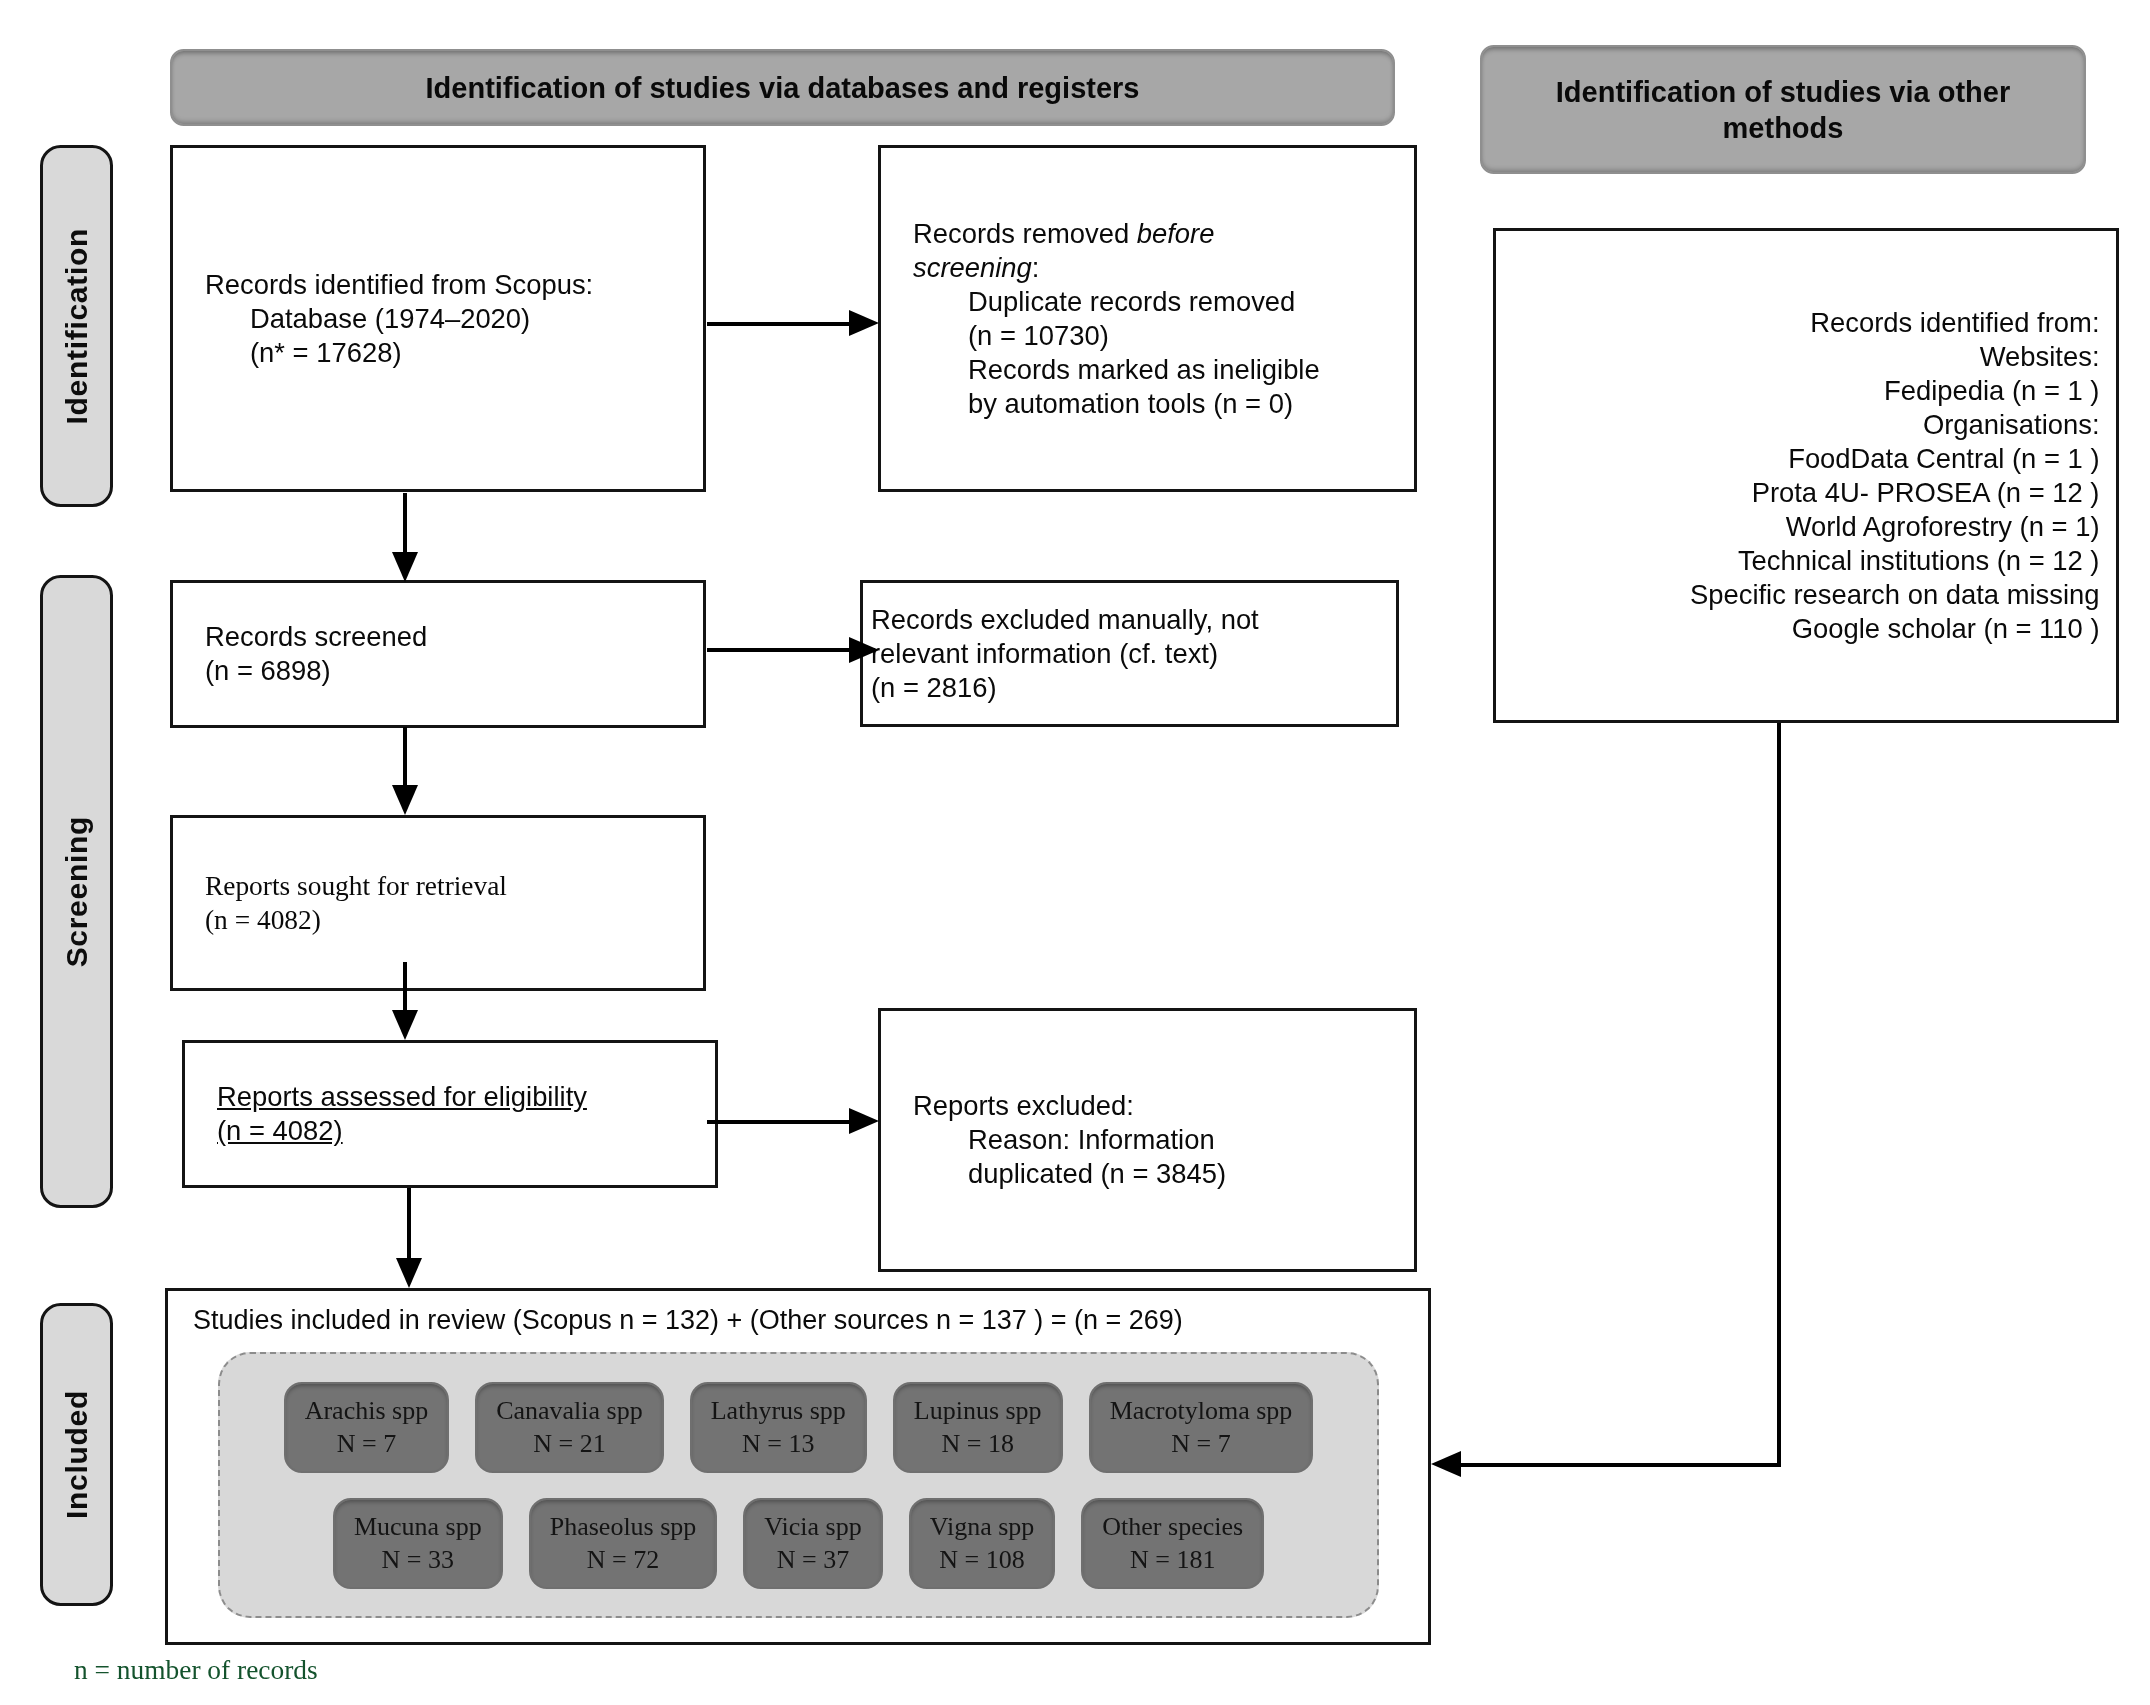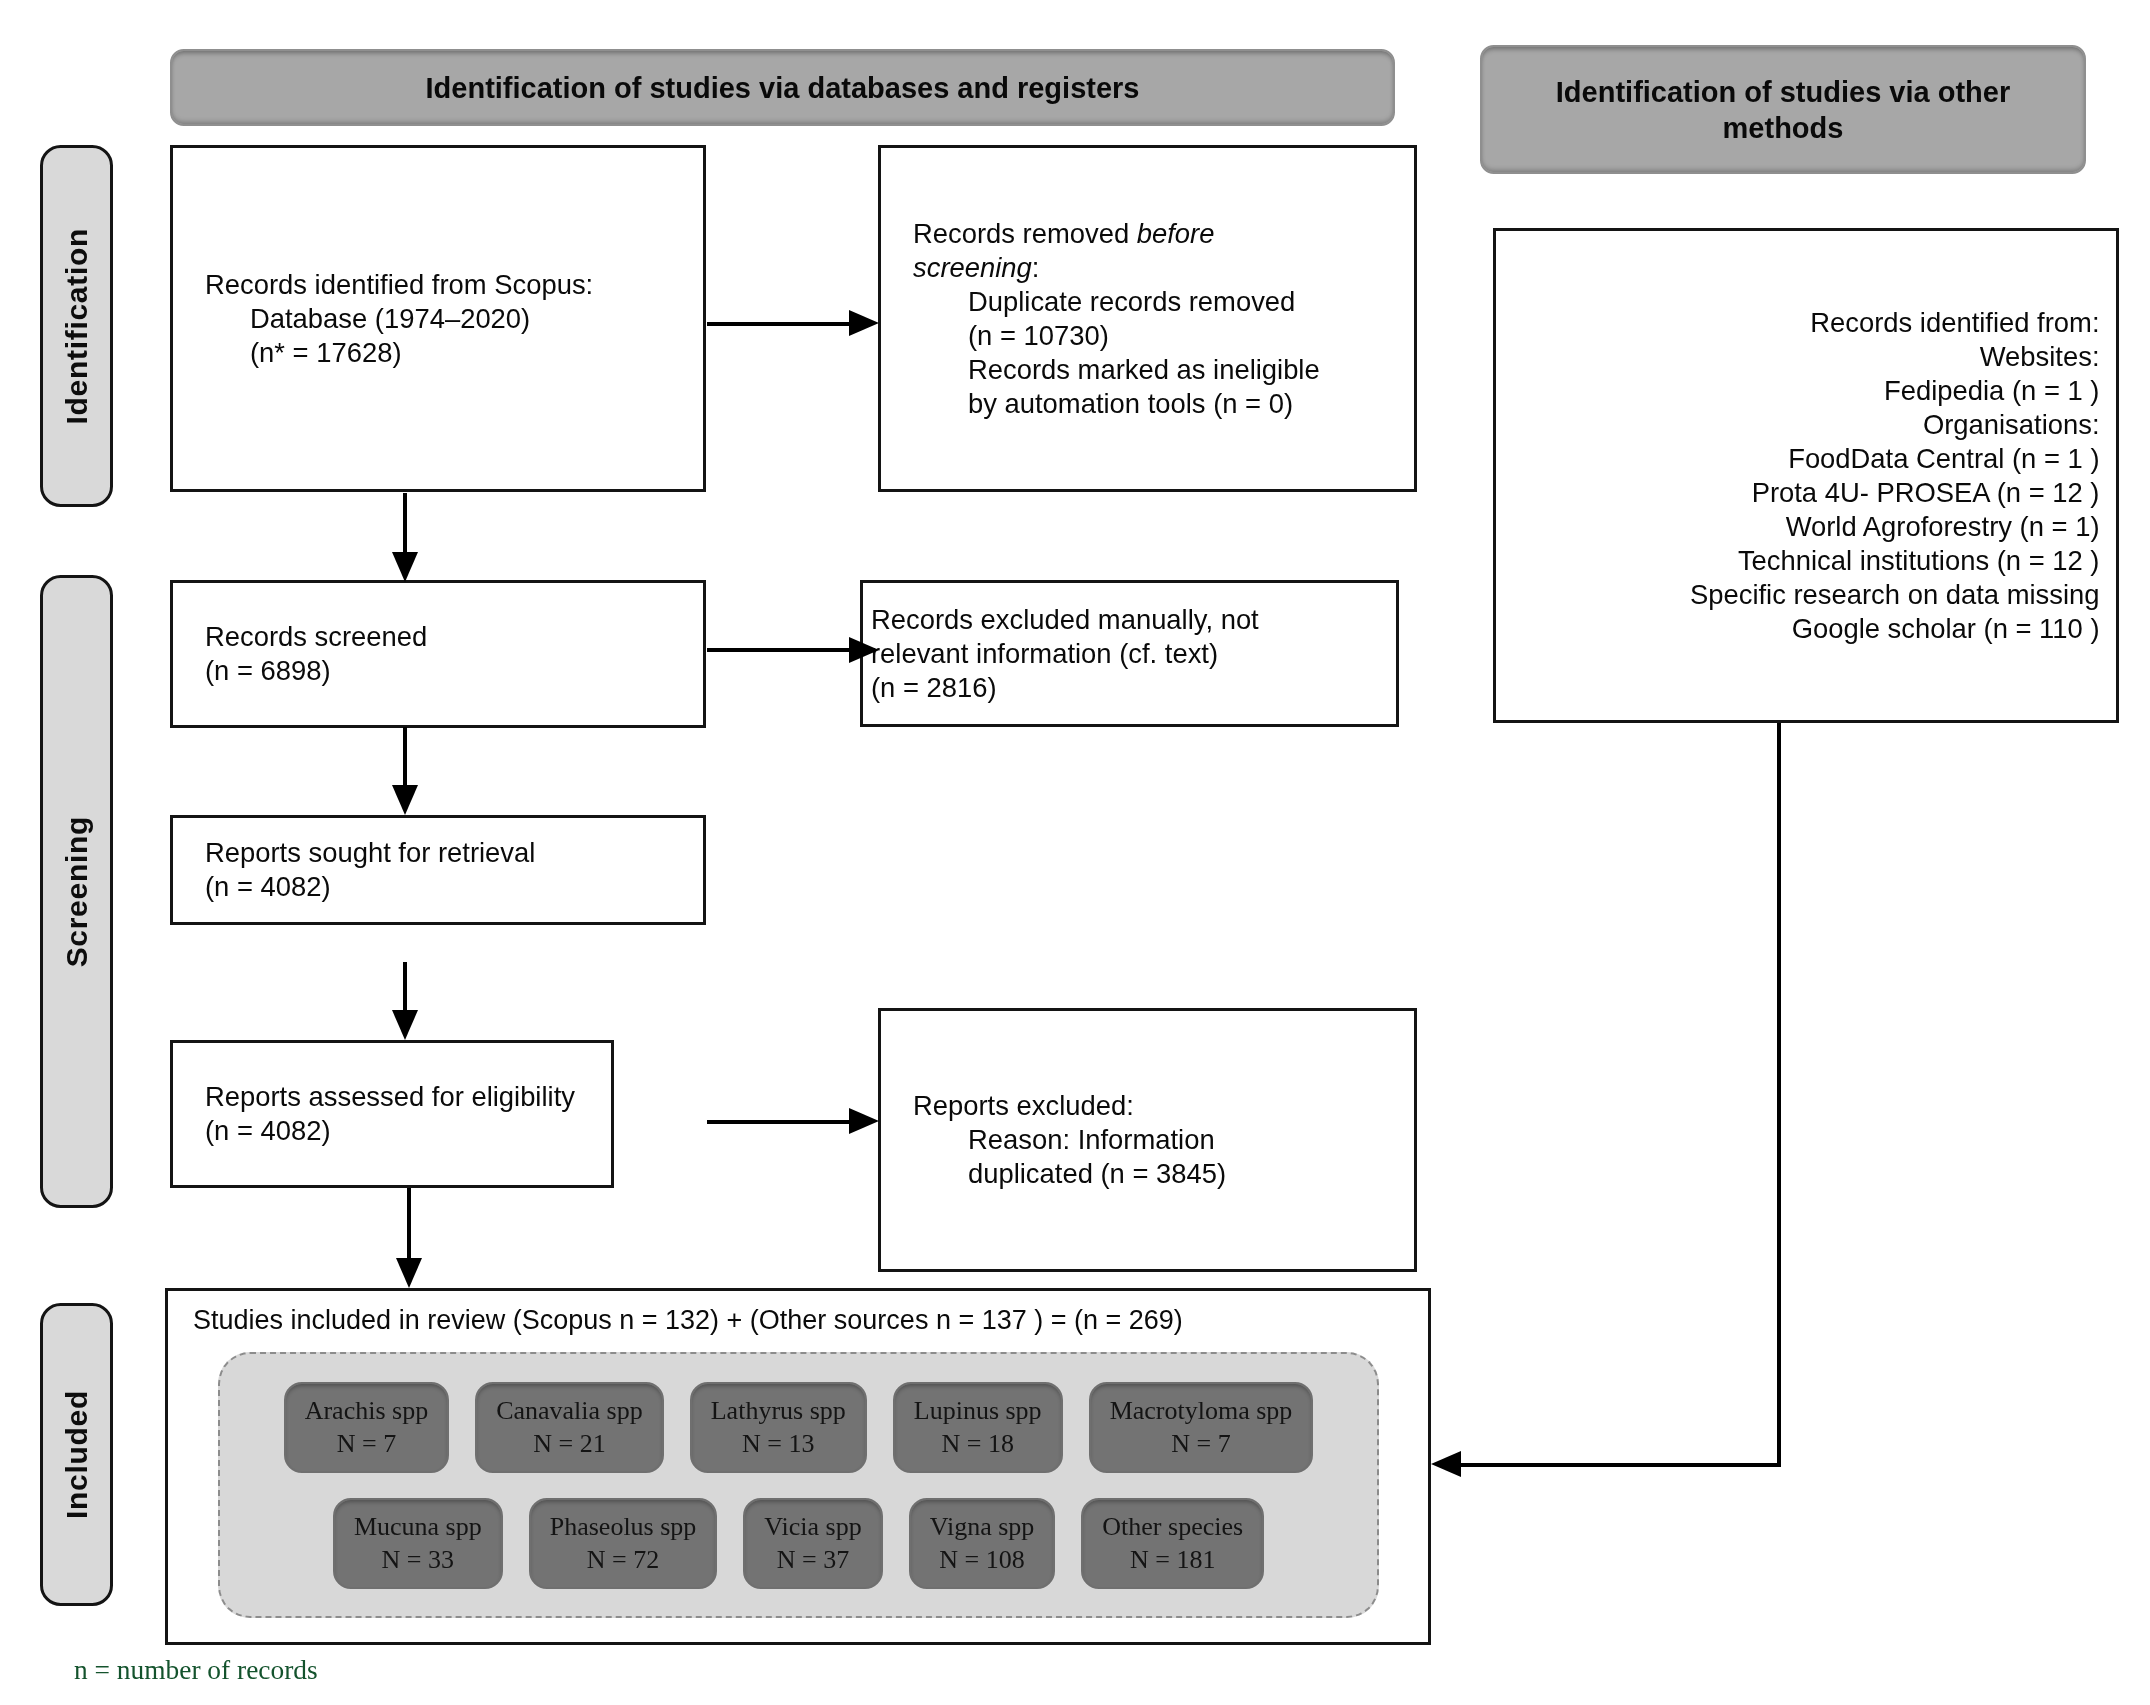--- a/index.html
+++ b/index.html
@@ -42,22 +42,22 @@
   .ind1 { padding-left:45px; }
   .ind-a { padding-left:55px; }
   .o1 { padding-left:52px; }
   .o2 { padding-left:130px; }
   .it { font-style:italic; }
 
   #box-identified       { left:170px;  top:145px;  width:536px; height:347px; }
   #box-removed          { left:878px; top:145px;  width:539px; height:347px; }
   #box-screened         { left:170px;  top:580px;  width:536px; height:148px; }
   #box-excluded-manual  { left:860px; top:580px;  width:539px; height:147px;padding-left:8px; }
-  #box-sought           { left:170px;  top:815px; width:536px; height:110px; }
-  #box-assessed         { left:170px;  top:1040px; width:444px; height:148px; }
+  #box-sought           { left:170px;  top:815px; width:536px; height:176px;font-family:Liberation Serif, serif; }
+  #box-assessed         { left:182px;  top:1040px; width:536px; height:148px;text-decoration:underline; }
   #box-reports-excluded { left:878px; top:1008px; width:539px; height:264px; }
   #box-other-sources    { left:1493px; top:228px;  width:626px; height:495px; padding-left:22px;text-align:right; }
 
   
   #box-included {
     position:absolute; left:165px; top:1288px; width:1266px; height:357px;
     background:#ffffff; border:3.4px solid #141414; box-sizing:border-box;
   }
   #included-title { position:absolute; left:25px; top:13.7px; font-size:27px; white-space:nowrap; }
   #dashed-panel {

